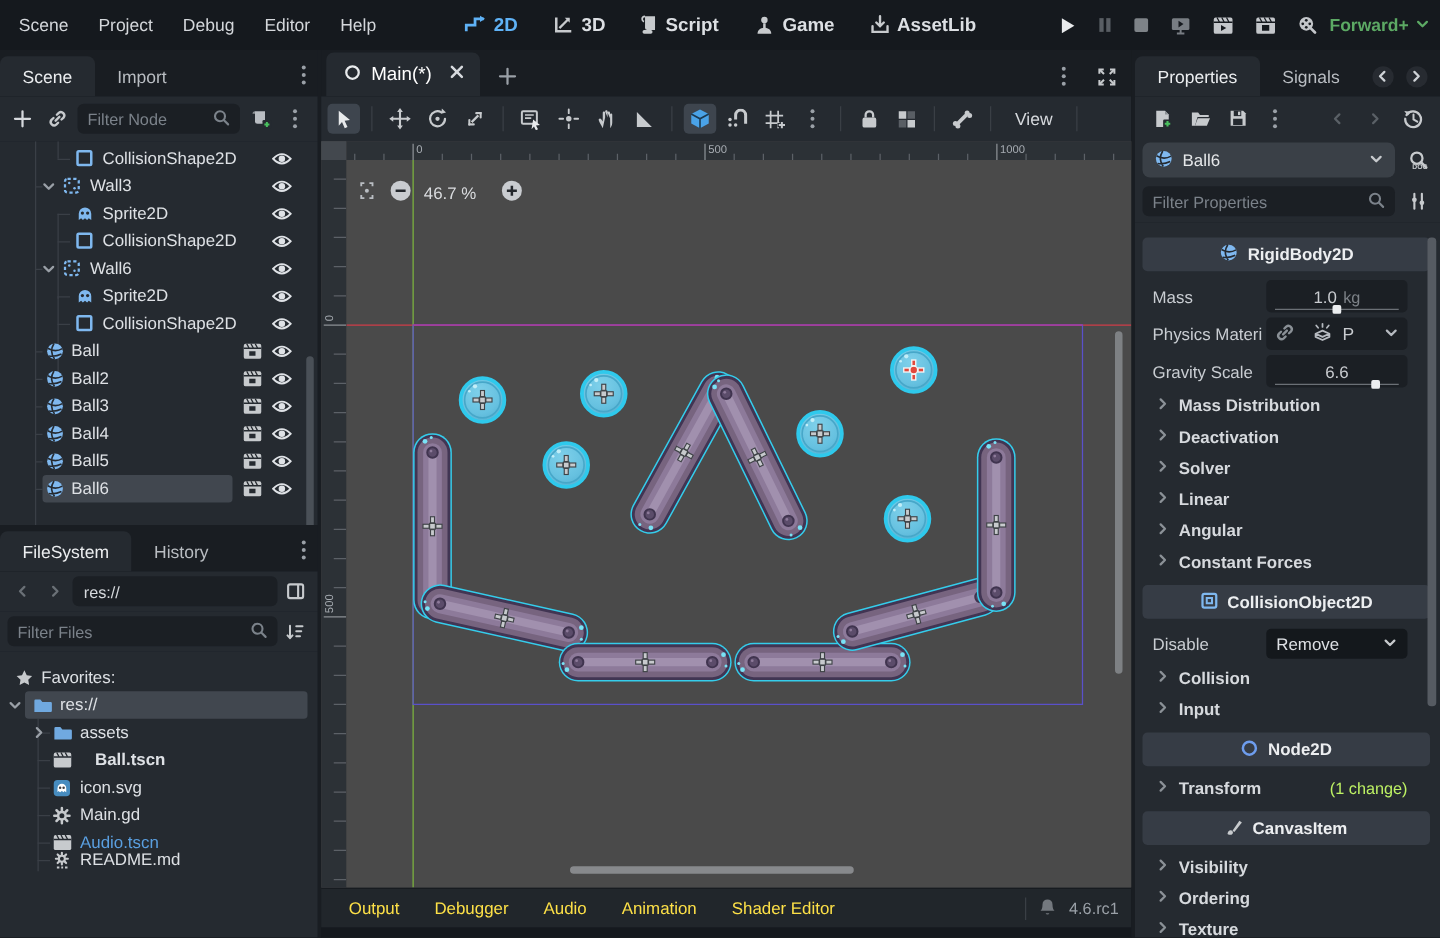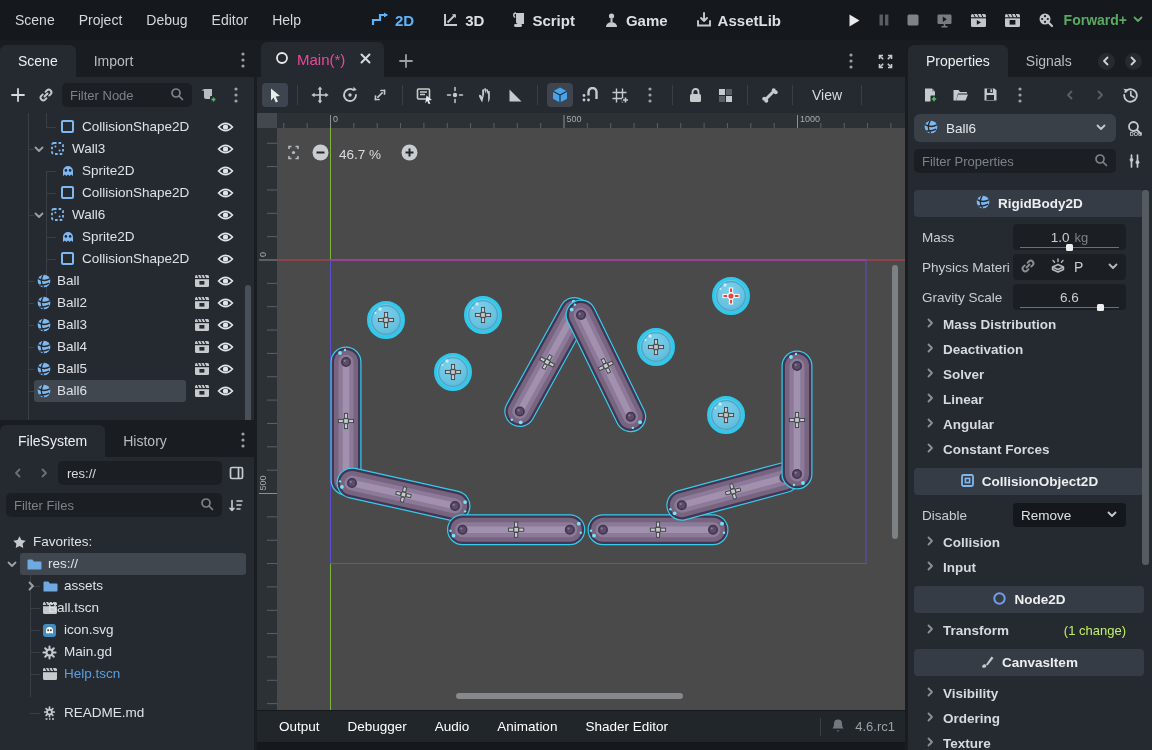--- a/index.html
+++ b/index.html
@@ -50,33 +50,33 @@
   .trow { position:absolute; left:0; right:0; height:22px; display:flex; align-items:center; }
   .trow .sel { position:absolute; top:0; height:22px; background:#41474f; border-radius:3px; }
   .trow .lbl { position:relative; font-size:13.5px; color:#dee1e5; white-space:nowrap; }
   .guide { position:absolute; background:#3a3f46; }
 
   
   .fs-nav { height:32px; flex:none; background:#252a30; display:flex; align-items:center; padding:0 6px; gap:2px; }
   .pathbox { flex:1; background:#1b1f24; border-radius:5px; height:24px; display:flex; align-items:center; padding:0 9px; color:#d6d9dd; font-size:13px; }
 
   
-  .scene-tab { height:35px; border-radius:6px 6px 0 0; background:#252a30; display:flex; align-items:center; padding:0 12px 0 14px; gap:8px; font-size:15px; color:#ec4899; }
+  .scene-tab { height:35px; border-radius:6px 6px 0 0; background:#252a30; display:flex; align-items:center; padding:0 12px 0 14px; gap:8px; font-size:15px; color:#ffffff; }
   .canvas-toolbar { height:36px; flex:none; background:#252a30; display:flex; align-items:center; gap:4px; padding:0 5px; }
   .canvas-toolbar .tbtn { min-width:26px; }
   .vsep { width:1px; height:20px; background:#3a3f45; margin:0 5px; flex:none; }
   .view-btn { color:#d6d9dd; font-size:14px; padding:2px 10px; }
   .canvas-wrap { height:597px; flex:none; position:relative; background:#4a4a4a; }
   .ruler-corner { position:absolute; left:0; top:0; width:20px; height:15px; background:#43484e; z-index:4;}
   .ruler-h { position:absolute; left:20px; top:0; right:0; height:15px; background:#2c3136; z-index:3; }
   .ruler-v { position:absolute; left:0; top:15px; bottom:0; width:20px; background:#2c3136; z-index:3; }
   .canvas-svg { position:absolute; left:20px; top:15px; }
   .zoom-ctrl { position:absolute; left:28px; top:30px; display:flex; align-items:center; gap:9px; z-index:5; color:#dadcdf; font-size:13.5px; }
   .bottombar { height:32px; flex:none; background:#21262b; border-top:1px solid #15191e; display:flex; align-items:center; padding:0 10px; gap:4px; }
-  .bb-btn { padding:4px 12px; font-size:13.5px; color:#ffffff; border-radius:4px; }
+  .bb-btn { padding:4px 12px; font-size:13.5px; color:#fde047; border-radius:4px; }
   .bb-right { margin-left:auto; display:flex; align-items:center; gap:10px; color:#9aa0a7; }
   .bb-sep { width:1px; height:18px; background:#3a3f45; }
   .bottom-strip { height:8px; flex:none; background:#15191e; }
 
   
   .insp-toolbar { height:35px; flex:none; background:#252a30; display:flex; align-items:center; gap:6px; padding:0 10px; }
   .insp-noderow { height:32px; flex:none; background:#252a30; display:flex; align-items:center; padding:0 6px; gap:6px; }
   .node-select { flex:1; height:28px; background:#3a4047; border-radius:6px; display:flex; align-items:center; padding:0 9px; gap:7px; }
   .node-select .nm { flex:1; font-size:13.5px; color:#e6e8ea; }
   .insp-filterrow { height:34px; flex:none; background:#252a30; display:flex; align-items:center; padding:0 6px; gap:6px; }
@@ -564,21 +564,21 @@
                 </svg></span>
               <span class="lbl" style="position: absolute; left: 64px; top: 3px;">assets</span>
             </div>
             <div class="trow" style="top: 76px;">
               <span class="guide" style="left: 30px; top: 11px; width: 10px; height: 1px;"></span>
               <span class="ic" style="position: absolute; left: 42px; top: 4px;"><svg width="16" height="14" viewBox="0 0 16 14">
                   <rect x="1" y="1" width="14" height="12" rx="1.5" fill="#c7cacd"></rect>
                   <path d="M1 4.6h14" stroke="#252a30" stroke-width="1.2"></path>
                   <path d="M3.4 1l1.8 3.4M6.8 1l1.8 3.4M10.2 1l1.8 3.4" stroke="#252a30" stroke-width="1.1"></path>
                 </svg></span>
-              <span class="lbl" style="position: absolute; left: 48px; top: 3px;">Ball.tscn</span>
+              <span class="lbl" style="position: absolute; left: 76px; top: 3px; font-weight: bold;">Ball.tscn</span>
             </div>
             <div class="trow" style="top: 98px;">
               <span class="guide" style="left: 30px; top: 11px; width: 10px; height: 1px;"></span>
               <span class="ic" style="position: absolute; left: 42px; top: 4px;"><svg width="15" height="15" viewBox="0 0 15 15">
                   <rect x="1" y="1" width="13" height="13" rx="3" fill="#478cbf"></rect>
                   <path d="M4 10.8 V7.5 a3.5 3.5 0 0 1 7 0 V10.8 l-1.4-1L8.9 10.8 7.5 9.8 6.1 10.8 4.7 9.8Z" fill="#fff"></path>
                   <circle cx="6.1" cy="7.2" r="1" fill="#414042"></circle>
                   <circle cx="8.9" cy="7.2" r="1" fill="#414042"></circle>
                 </svg></span>
               <span class="lbl" style="position: absolute; left: 64px; top: 3px;">icon.svg</span>
@@ -593,23 +593,23 @@
                 </svg></span>
               <span class="lbl" style="position: absolute; left: 64px; top: 3px;">Main.gd</span>
             </div>
             <div class="trow" style="top: 142px;">
               <span class="guide" style="left: 30px; top: 11px; width: 10px; height: 1px;"></span>
               <span class="ic" style="position: absolute; left: 42px; top: 4px;"><svg width="16" height="14" viewBox="0 0 16 14">
                   <rect x="1" y="1" width="14" height="12" rx="1.5" fill="#c7cacd"></rect>
                   <path d="M1 4.6h14" stroke="#252a30" stroke-width="1.2"></path>
                   <path d="M3.4 1l1.8 3.4M6.8 1l1.8 3.4M10.2 1l1.8 3.4" stroke="#252a30" stroke-width="1.1"></path>
                 </svg></span>
-              <span class="lbl" style="position: absolute; left: 64px; top: 3px; color: rgb(90, 159, 224);">Help.tscn</span>
-            </div>
-            <div class="trow" style="top: 181px;">
+              <span class="lbl" style="position: absolute; left: 64px; top: 3px; color: rgb(90, 159, 224);">Audio.tscn</span>
+            </div>
+            <div class="trow" style="top: 156px;">
               <span class="guide" style="left: 30px; top: 11px; width: 10px; height: 1px;"></span>
               <span class="ic" style="position: absolute; left: 42px; top: 4px;"><svg width="15" height="15" viewBox="0 0 15 15">
                   <circle cx="7.5" cy="6" r="2.4" fill="none" stroke="#c7cacd" stroke-width="1.7"></circle>
                   <g stroke="#c7cacd" stroke-width="1.7" stroke-linecap="round">
                     <path d="M7.5 1.2v1.6M7.5 9.2v1.4M2.7 6h1.6M10.7 6h1.6M4.1 2.6l1.1 1.1M9.8 8.3l1.1 1.1M10.9 2.6 9.8 3.7M5.2 8.3 4.1 9.4"></path>
                   </g>
                   <path d="M3.5 13h2M7 13h1.5M10 13h2" stroke="#c7cacd" stroke-width="1.6"></path>
                 </svg></span>
               <span class="lbl" style="position: absolute; left: 64px; top: 3px;">README.md</span>
             </div>

